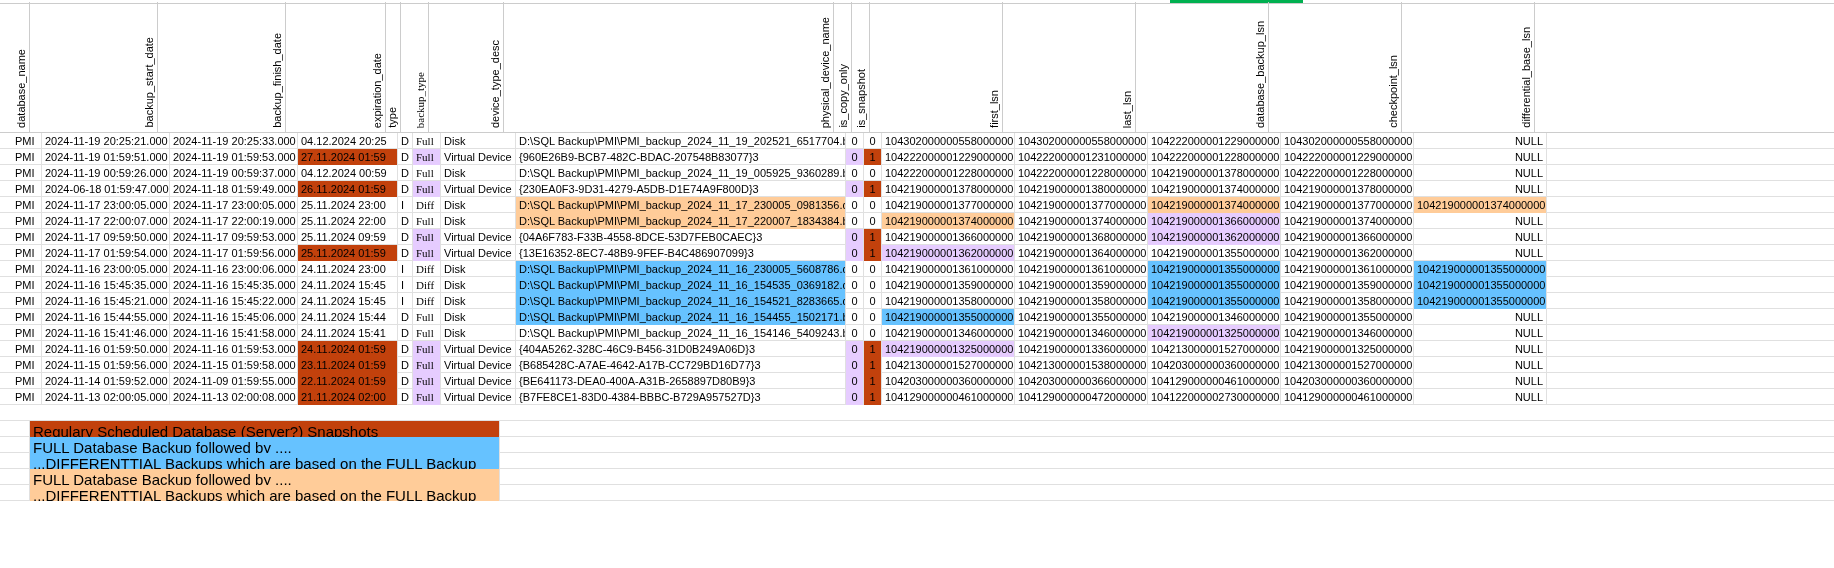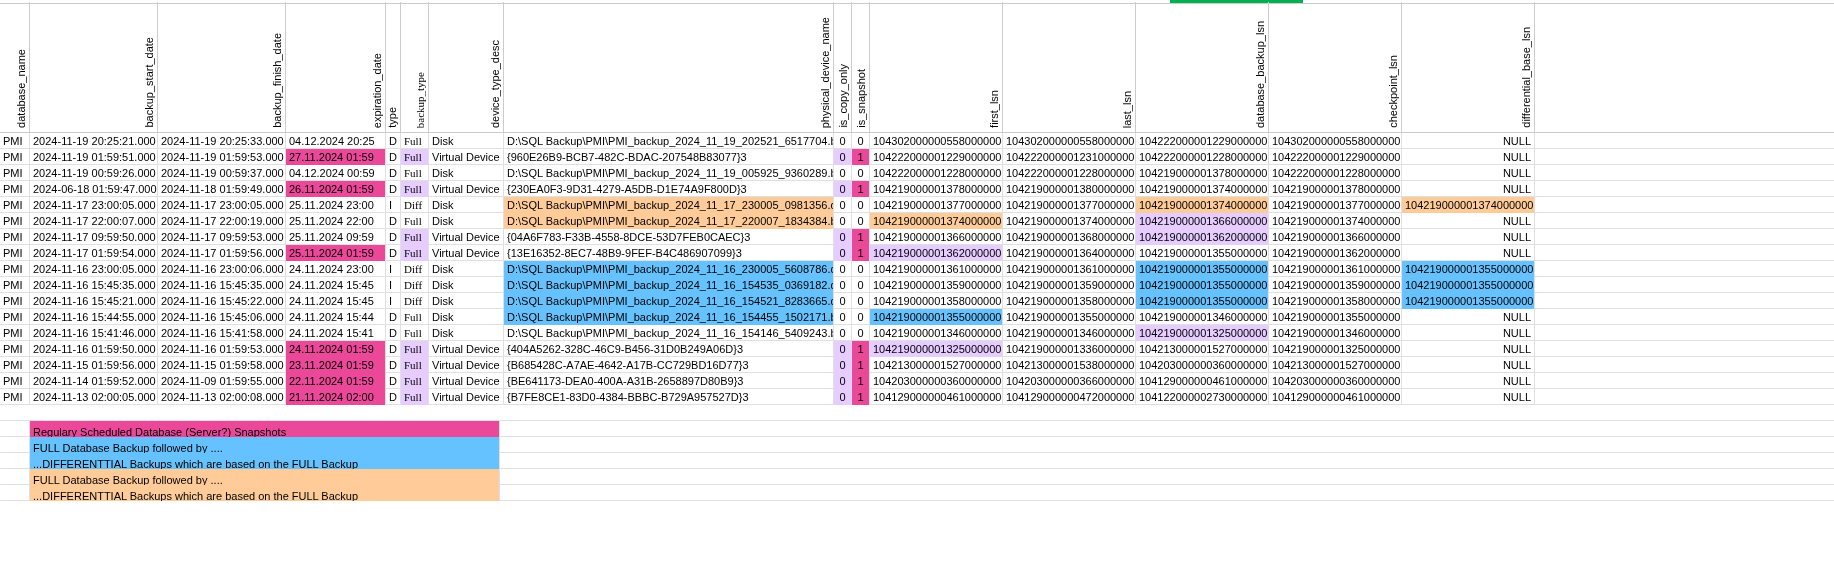--- a/index.html
+++ b/index.html
@@ -36,20 +36,21 @@
     writing-mode: vertical-rl;
     transform: rotate(180deg);
     white-space: nowrap;
     padding: 4px 2px;
     font-size: 11px;
   }
   .data-row {
     display: flex;
     border-bottom: 1px solid #e0e0e0;
     height: 16px;
+    padding-left: 12px;
   }
   .data-cell {
     border-right: 1px solid #e0e0e0;
     padding: 1px 3px;
     flex-shrink: 0;
     overflow: hidden;
     white-space: nowrap;
     height: 16px;
     line-height: 14px;
     font-size: 11px;
@@ -63,21 +64,21 @@
   }
   .legend-row {
     display:flex;
     border-bottom:1px solid #e0e0e0;
     height:16px;
   }
   .legend-cell {
     padding:4px 3px;
     height:16px;
     line-height:14px;
-    font-size:11px;
+    font-size:15px;
     white-space:nowrap;
     border-right:1px solid #e0e0e0;
   }
 
   .hl-greenbar { background: #00b050; height: 3px; }
 
   
   .c-db   { width: 30px; }
   .c-start{ width: 128px; text-align: center; }
   .c-finish{ width: 128px; }
@@ -87,21 +88,21 @@
   .c-dev  { width: 75px; }
   .c-phys { width: 330px; }
   .c-copy { width: 18px; }
   .c-snap { width: 18px; }
   .c-lsn  { width: 133px; }
   .c-lsn2 { width: 133px; }
   .c-lsn3 { width: 133px; }
   .c-lsn4 { width: 133px; }
   .c-lsn5 { width: 133px; }
 
-  .bg-green  { background: #ec4899; }
+  .bg-green  { background: #c2410c; }
   .bg-plum   { background: #e6ccff; }
   .bg-orange { background: #ffcc99; }
   .bg-blue   { background: #66c2ff; }
 </style>
 </head>
 <body>
 
 <div class="grid-container">
 
   <div style="display:flex;">

